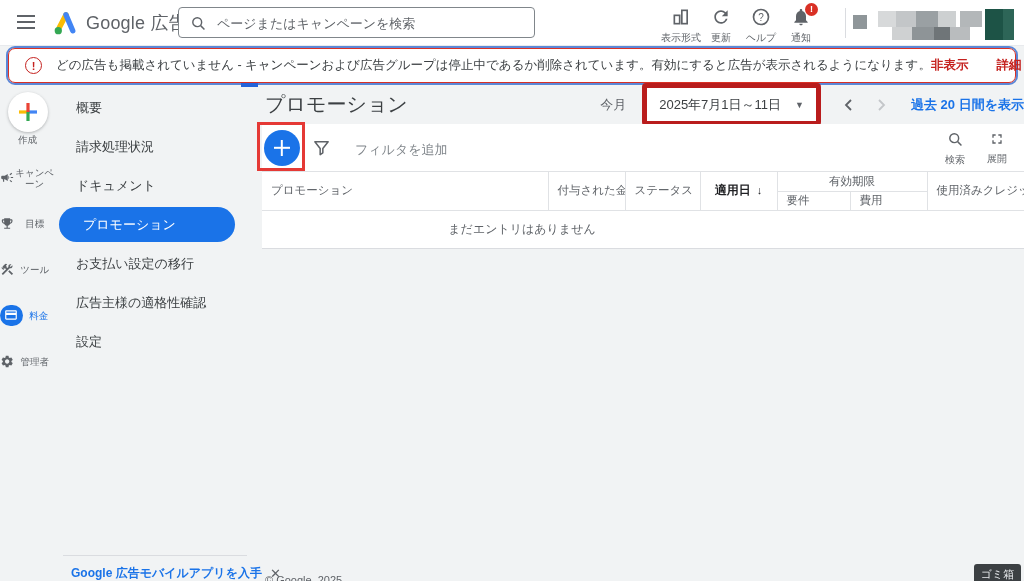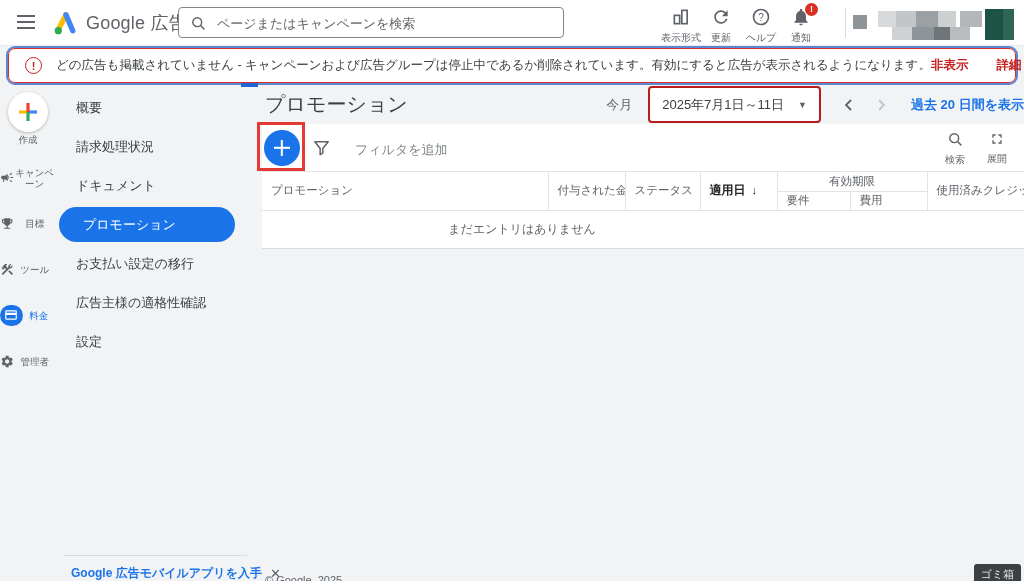--- a/index.html
+++ b/index.html
@@ -4,82 +4,82 @@
 <style>
   html,body{margin:0;padding:0;background:#e9ebee;}
   .stage{position:relative;width:1024px;height:581px;background:#f1f3f4;overflow:hidden;
          font-family:"Liberation Sans","DejaVu Sans",sans-serif;color:#3c4043;}
   
   .topbar{position:absolute;top:0;left:0;width:1024px;height:46px;background:#fff;border-bottom:1px solid #e8eaed;box-sizing:border-box;}
   .hamburger{position:absolute;left:17px;top:15px;width:18px;height:14px;cursor:pointer;}
   .hamburger span{display:block;height:2px;background:#5f6368;margin-bottom:4px;}
   .adslogo{position:absolute;left:52px;top:9px;width:28px;height:28px;}
   .brand{position:absolute;left:86px;top:11px;font-size:18px;color:#5f6368;letter-spacing:.2px;}
-  .searchbox{position:absolute;left:178px;top:7px;width:386px;height:31px;border:1px solid #80868b;border-radius:4px;background:#fff;box-sizing:border-box;}
+  .searchbox{position:absolute;left:178px;top:7px;width:357px;height:31px;border:1px solid #80868b;border-radius:4px;background:#fff;box-sizing:border-box;}
   .searchbox svg{position:absolute;left:11px;top:7px;}
   .searchbox input{position:absolute;left:36px;top:1px;width:310px;height:27px;border:none;outline:none;font-size:13px;color:#3c4043;font-family:inherit;background:transparent;}
   .searchbox input::placeholder{color:#5f6368;opacity:1;}
   .tb-action{position:absolute;top:7px;width:44px;text-align:center;cursor:pointer;}
   .tb-action .ticon{height:20px;position:relative;display:inline-block;}
   .tb-action .tlabel{font-size:10px;color:#5f6368;margin-top:0;}
   .badge{position:absolute;top:-4px;right:-7px;width:13px;height:13px;background:#d93025;border-radius:50%;color:#fff;font-size:9px;font-weight:bold;line-height:13px;text-align:center;}
   .tb-divider{position:absolute;left:845px;top:8px;width:1px;height:30px;background:#dadce0;}
   .acct{position:absolute;left:852px;top:8px;width:162px;height:31px;cursor:pointer;}
   .px{position:absolute;}
   
   .banner-annot{position:absolute;left:6px;top:46px;width:1012px;height:39px;border:2px solid #5b87d7;border-radius:9px;box-sizing:border-box;}
   .banner{position:absolute;left:0;top:0;right:0;bottom:0;border:1.5px solid #d93025;border-radius:7px;background:#fff;box-sizing:border-box;display:flex;align-items:center;padding:0 22px 0 16px;}
   .alert-ic{width:17px;height:17px;border:1.6px solid #c5221f;border-radius:50%;color:#c5221f;font-size:11px;font-weight:bold;text-align:center;line-height:16px;flex:0 0 auto;box-sizing:border-box;}
   .banner-msg{font-size:12.5px;color:#3c4043;margin-left:14px;white-space:nowrap;}
   .banner-links{margin-left:auto;display:flex;gap:28px;}
   .banner-links div{font-size:12.5px;color:#c5221f;font-weight:bold;cursor:pointer;white-space:nowrap;}
   .banner-tick{position:absolute;left:241px;top:83px;width:17px;height:4px;background:#2563d9;}
   
-  .rail{position:absolute;left:0;top:85px;width:55px;bottom:0;display:flex;flex-direction:column;align-items:flex-end;padding-top:7px;box-sizing:border-box;}
+  .rail{position:absolute;left:0;top:85px;width:55px;bottom:0;display:flex;flex-direction:column;align-items:center;padding-top:7px;box-sizing:border-box;}
   .rail-create{height:62px;display:flex;flex-direction:column;align-items:center;cursor:pointer;}
   .create-circle{width:40px;height:40px;border-radius:50%;background:#fff;box-shadow:0 1px 3px rgba(60,64,67,.35);display:flex;align-items:center;justify-content:center;}
   .rail-item{height:46px;width:55px;display:flex;align-items:center;justify-content:flex-start;cursor:pointer;}
   .rail-label{font-size:9.5px;color:#5f6368;text-align:center;line-height:1.2;margin-top:2px;width:54px;}
   .rail-item.sel .rail-label{color:#1a73e8;}
   .rail-pill{width:38px;height:21px;border-radius:11px;background:#1a73e8;display:flex;align-items:center;justify-content:center;}
   
   .sidebar{position:absolute;left:55px;top:85px;width:190px;padding-top:3px;}
   .side-item{height:39px;display:flex;align-items:center;padding-left:21px;font-size:13px;color:#3c4043;cursor:pointer;box-sizing:border-box;}
   .side-item.sel{background:#1a73e8;color:#fff;border-radius:18px;margin:2px 10px 2px 4px;height:35px;padding-left:24px;}
   .app-link{position:absolute;left:63px;top:555px;width:184px;border-top:1px solid #dadce0;padding-top:9px;display:flex;align-items:center;gap:8px;}
   .app-link .txt{font-size:12px;color:#1a73e8;font-weight:bold;white-space:nowrap;cursor:pointer;text-align:center;}
   .app-close{margin-left:auto;color:#5f6368;font-size:13px;cursor:pointer;}
   
   .main{position:absolute;left:240px;top:85px;width:784px;bottom:0;}
   .title-row{position:absolute;left:0;top:0;width:784px;height:39px;display:flex;align-items:center;padding-left:25px;box-sizing:border-box;}
   .page-title{font-size:20px;color:#3c4043;}
   .date-group{margin-left:auto;display:flex;align-items:center;padding-right:0;}
   .date-ctx{font-size:13px;color:#5f6368;margin-right:16px;}
-  .date-dd{background:#fff;border:2px solid #b91c1c;border-radius:4px;height:33px;display:flex;align-items:center;padding:0 12px;gap:14px;cursor:pointer;}
+  .date-dd{background:#fff;border:5px solid #b91c1c;border-radius:4px;height:33px;display:flex;align-items:center;padding:0 12px;gap:14px;cursor:pointer;}
   .date-dd .rng{font-size:13px;color:#3c4043;}
   .caret{font-size:9px;color:#5f6368;}
   .chev{width:26px;height:26px;display:flex;align-items:center;justify-content:center;cursor:pointer;}
   .chev.l{margin-left:14px;} .chev.r{margin-left:8px;}
   .quick-link{font-size:13px;color:#1a73e8;font-weight:bold;margin-left:16px;cursor:pointer;white-space:nowrap;}
   .card{position:absolute;left:22px;top:39px;width:762px;background:#fff;border-bottom:1px solid #dadce0;box-sizing:border-box;}
   .toolbar{height:48px;position:relative;border-bottom:1px solid #e0e2e5;box-sizing:border-box;}
   .add-btn{position:absolute;left:2px;top:6px;width:36px;height:36px;border-radius:50%;background:#1a73e8;cursor:pointer;}
   .add-btn::before,.add-btn::after{content:"";position:absolute;background:#fff;left:50%;top:50%;}
   .add-btn::before{width:16px;height:2.4px;transform:translate(-50%,-50%);}
   .add-btn::after{width:2.4px;height:16px;transform:translate(-50%,-50%);}
   .funnel{position:absolute;left:50px;top:14px;cursor:pointer;}
   .filter-add{position:absolute;left:93px;top:17px;font-size:13px;color:#80868b;cursor:pointer;}
   .tool-right{position:absolute;right:6px;top:7px;display:flex;}
   .mini{width:42px;text-align:center;cursor:pointer;}
   .mini .mlabel{font-size:10px;color:#5f6368;margin-top:1px;}
   table.hdr{width:762px;border-collapse:collapse;table-layout:fixed;border-bottom:1px solid #e0e2e5;}
   table.hdr th{font-weight:normal;font-size:11.5px;color:#5f6368;text-align:left;padding:0 9px;height:19px;border-left:1px solid #e0e2e5;white-space:nowrap;overflow:hidden;box-sizing:border-box;cursor:pointer;}
   table.hdr th.nfb{border-left:none;}
   table.hdr th.grp{text-align:center;border-bottom:1px solid #e0e2e5;}
-  table.hdr th.sorted{color:#202124;font-weight:bold;font-size:12px;}
+  table.hdr th.sorted{color:#202124;font-weight:bold;font-size:12px;text-align:center;}
   .sort-ar{margin-left:6px;font-size:11px;}
   .empty-row{height:37px;display:flex;align-items:center;}
   .empty-msg{width:520px;text-align:center;font-size:12px;color:#5f6368;}
   
   .annot-red{position:absolute;left:257px;top:122px;width:48px;height:49px;border:3px solid #e53935;box-sizing:border-box;pointer-events:none;z-index:50;}
   
   .copyright{position:absolute;left:265px;top:574px;font-size:11px;color:#5f6368;}
   .trash{position:absolute;left:974px;top:564px;width:47px;height:24px;background:#3c4043;color:#e8eaed;font-size:11px;border-radius:3px;text-align:center;line-height:21px;cursor:pointer;}
 </style>
 </head>

